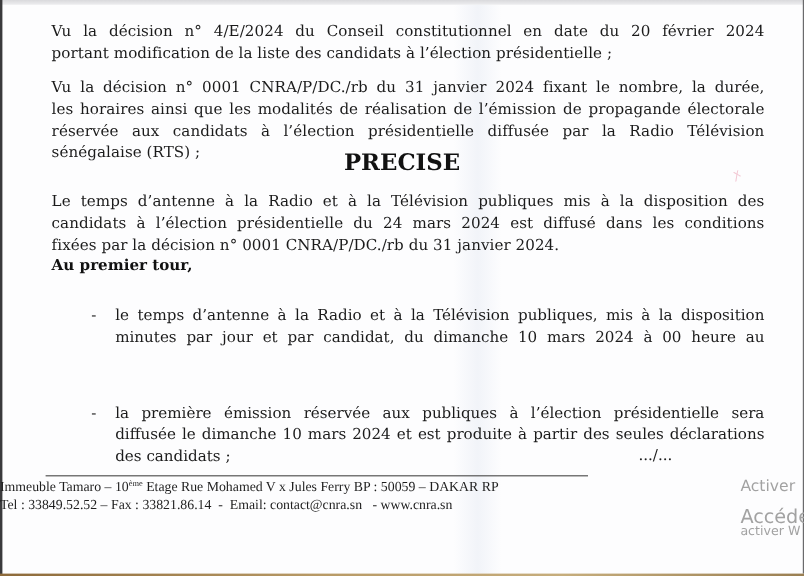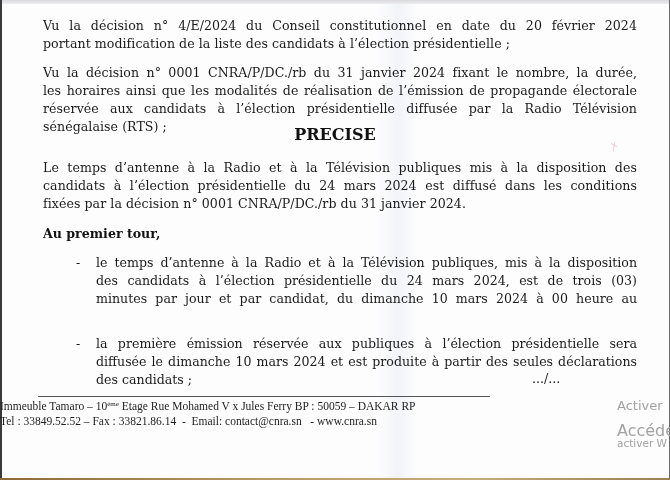--- a/index.html
+++ b/index.html
@@ -68,21 +68,21 @@
       text-align: justify;
       text-align-last: justify;
     }
     .line.last { text-align-last: left; }
     .heading {
       position: absolute;
       left: 0; width: 670px;
       text-align: center;
       font-family: "DejaVu Serif", serif;
       font-weight: bold;
-      font-size: 16px;
+      font-size: 19px;
       color: #111;
     }
     .subheading {
       position: absolute;
       left: 43px;
       font-family: "DejaVu Serif", serif;
       font-weight: bold;
       font-size: 12.6px;
       color: #111;
     }
@@ -172,26 +172,25 @@
   <div class="heading" style="top:125px;">PRECISE</div>
 
   <span class="stamp-mark">ꭗ</span>
 
   <div class="doc-text para" style="top:159px;">
     <span class="line">Le temps d’antenne à la Radio et à la Télévision publiques mis à la disposition des</span>
     <span class="line">candidats à l’élection présidentielle du 24 mars 2024 est diffusé dans les conditions</span>
     <span class="line last">fixées par la décision n° 0001 CNRA/P/DC./rb du 31 janvier 2024.</span>
   </div>
 
-  <div class="subheading" style="top:226px;">Au premier tour,</div>
+  <div class="subheading" style="top:213px;">Au premier tour,</div>
 
   <span class="bullet" style="top:255px;">-</span>
   <div class="bullet-body" style="top:254px;">
     <span class="line">le temps d’antenne à la Radio et à la Télévision publiques, mis à la disposition</span>
-    <span class="line">des candidats à l’élection présidentielle du 24 mars 2024, est de trois (03)</span>
     <span class="line">minutes par jour et par candidat, du dimanche 10 mars 2024 à 00 heure au</span>
   </div>
 
   <span class="bullet" style="top:336px;">-</span>
   <div class="bullet-body" style="top:335px;">
     <span class="line">la première émission réservée aux publiques à l’élection présidentielle sera</span>
     <span class="line">diffusée le dimanche 10 mars 2024 et est produite à partir des seules déclarations</span>
     <span class="line last">des candidats ;</span>
   </div>
 

